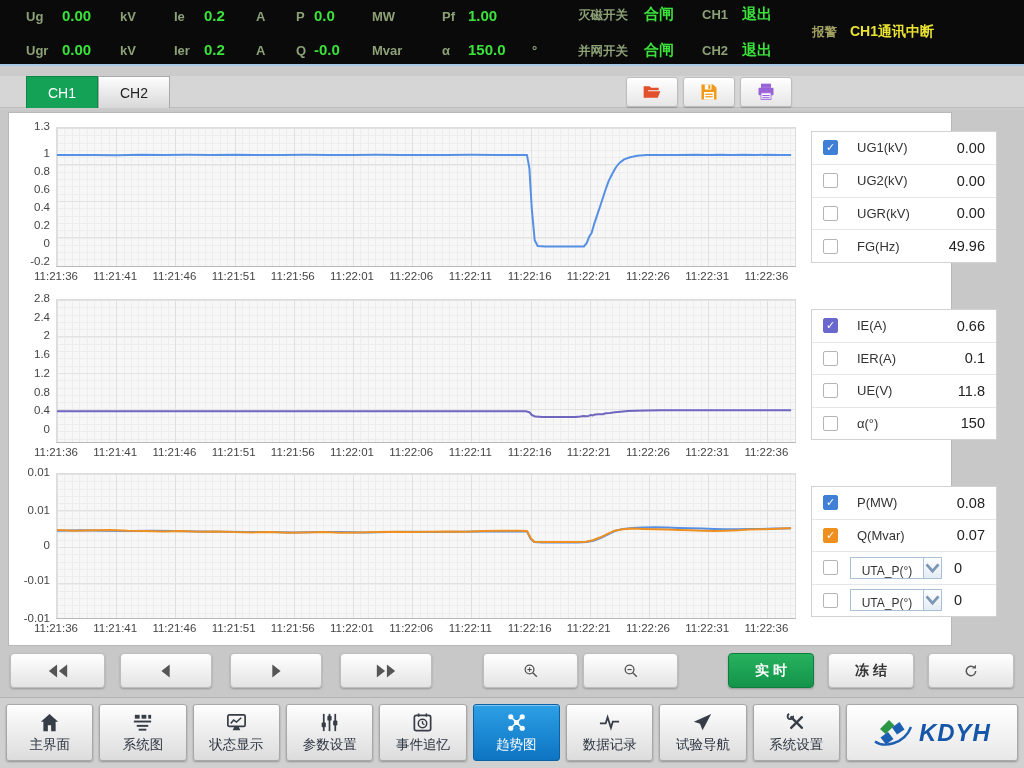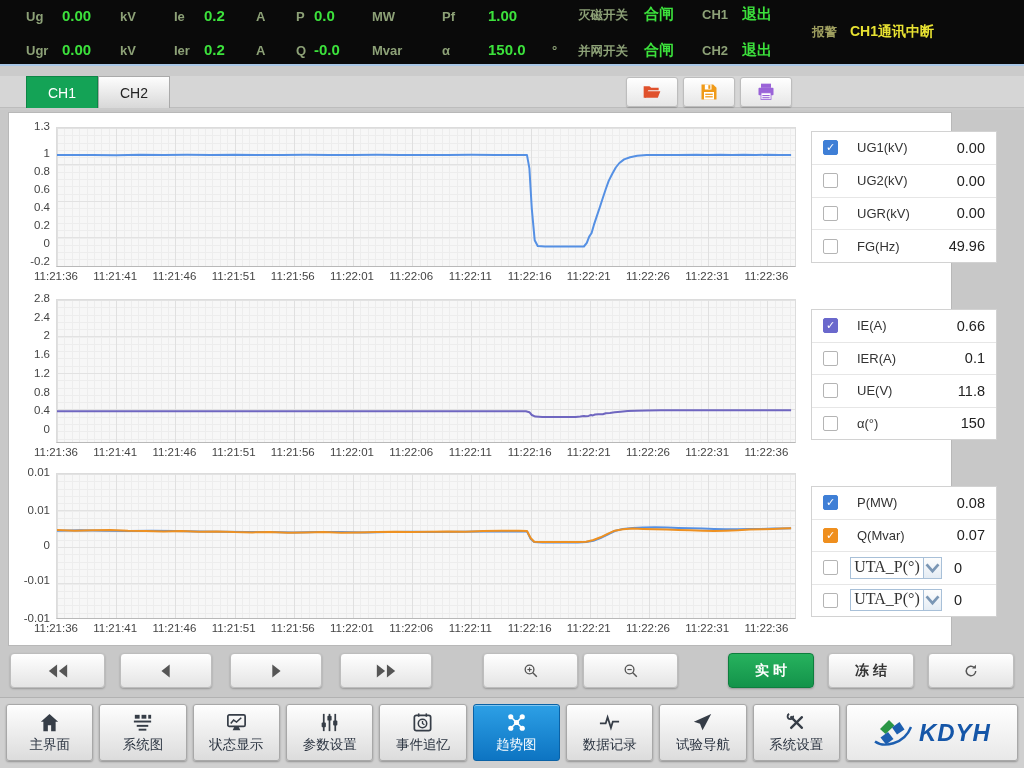--- a/index.html
+++ b/index.html
@@ -12,21 +12,21 @@
   .tb-group { display:flex; flex-direction:column; justify-content:center; gap:17px; }
   .tb-row { display:flex; align-items:baseline; white-space:nowrap; }
   .tb-label { color:#8da177; font-size:13px; font-weight:bold; }
   .tb-value { color:#3ce23c; font-size:15px; font-weight:bold; }
   .tb-unit  { color:#8da177; font-size:13px; font-weight:bold; }
   .tb-group.alert .tb-label { color:#a0a060; }
   .tb-group.alert .tb-value { color:#e8e232; font-size:14px; }
   .g0 { width:148px; } .g0 .tb-label{width:36px;} .g0 .tb-value{width:58px;} 
   .g1 { width:122px; } .g1 .tb-label{width:30px;} .g1 .tb-value{width:52px;}
   .g2 { width:146px; } .g2 .tb-label{width:18px;} .g2 .tb-value{width:58px;}
-  .g3 { width:136px; } .g3 .tb-label{width:26px;} .g3 .tb-value{width:64px;margin-left:20px;}
+  .g3 { width:136px; } .g3 .tb-label{width:26px;} .g3 .tb-value{width:64px;}
   .g4 { width:124px; } .g4 .tb-label{width:66px; font-size:12.5px;}
   .g5 { width:110px; } .g5 .tb-label{width:40px;}
   .g6 { flex:1; } .g6 .tb-label{width:38px; font-size:12.5px;}
 
   
   .tabrow { height:44px; background:#cbcbcb; position:relative; }
   .tabstrip { position:absolute; left:0; right:0; top:10px; height:32px; background:#d6d6d6;
     border-bottom:1px solid #bdbdbd; }
   .tabs { position:absolute; left:26px; top:10px; display:flex; }
   .tab { width:72px; height:32px; display:flex; align-items:center; justify-content:center;
@@ -60,21 +60,21 @@
   .legend { position:absolute; left:802px; width:186px; background:#fff;
     border:1px solid #d2d2d2; display:flex; flex-direction:column; }
   .lrow { flex:1; display:flex; align-items:center; padding:0 11px; }
   .lrow + .lrow { border-top:1px solid #e6e6e6; }
   .cb { width:15px; height:15px; border:1px solid #b4b4b4; border-radius:2px; background:#fff;
     display:flex; align-items:center; justify-content:center; font-size:11px; color:#fff;
     cursor:pointer; flex:none; }
   .lname { margin-left:19px; font-size:13px; color:#333; }
   .lval { margin-left:auto; font-size:14.5px; color:#222; }
   .ldrop { margin-left:12px; width:92px; height:22px; border:1px solid #a8c0d8; background:#fff;
-    display:flex; align-items:flex-start; font-size:16px; color:#333; cursor:pointer;font-family:Liberation Serif, serif; }
+    display:flex; align-items:flex-end; font-size:12px; color:#333; cursor:pointer; }
   .ldrop .dtext { flex:1; text-align:center; }
   .ldrop .darr { width:18px; height:100%; border-left:1px solid #a8c0d8;
     background:linear-gradient(#fdfdfd,#e4ecf4); color:#7a96b4; font-size:10px;
     display:flex; align-items:center; justify-content:center; }
   .lrow.dd .lval { margin-left:12px; }
 
   
   .transport { position:absolute; left:0; top:646px; width:1024px; height:51px;text-align:right; }
   .t-btn { position:absolute; top:7px; height:35px; background:linear-gradient(#ffffff,#e4e4e4);
     border:1px solid #bdbdbd; border-radius:4px; display:flex; align-items:center;

